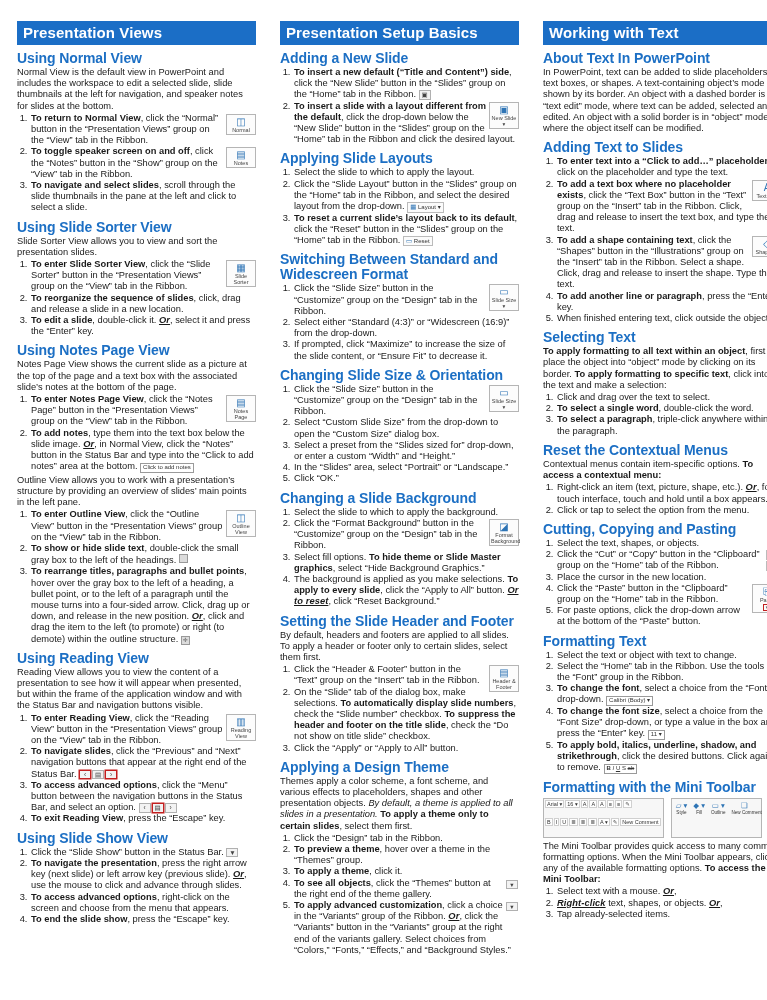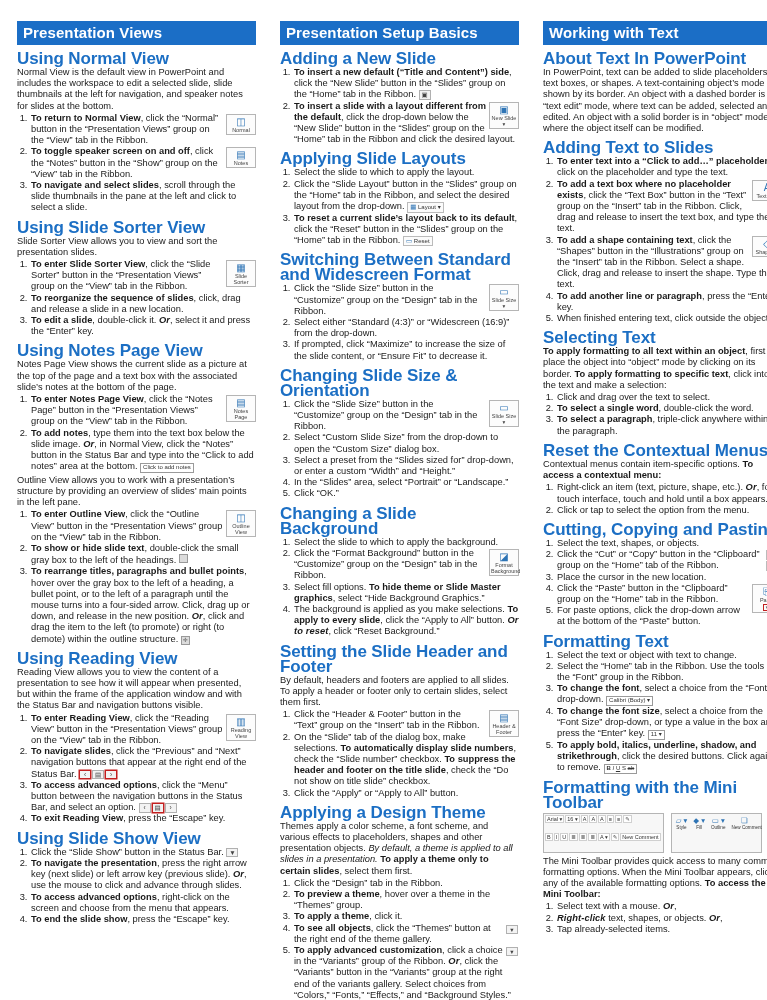--- a/index.html
+++ b/index.html
@@ -8,28 +8,28 @@
     font-family:"Liberation Sans",sans-serif;
     -webkit-font-smoothing:antialiased;
   }
   .board{display:flex;gap:24px;padding:21px 12px 0 17px;box-sizing:border-box;}
   .col{width:239px;flex:0 0 auto;}
   .colhdr{
     background:var(--hdr,#1b6ec6);color:#fff;font-weight:bold;font-size:15px;
     padding:3px 6px 4px 6px;letter-spacing:.1px;line-height:17px;
   }
   .sec-title{
-    color:var(--head,#1c6fc4);font-weight:bold;font-size:17px;line-height:15px;
+    color:var(--head,#1c6fc4);font-weight:bold;font-size:14px;line-height:15px;
     margin:6px 0 1px 0;letter-spacing:-.1px;
   }
   .p{margin:0 0 1px 0;}
   .p,ol{font-size:9.3px;line-height:11.2px;color:var(--txt,#1a1a1a);}
   ol{margin:0 0 2px 0;padding-left:13px;}
   li{padding-left:1px;}
-  b i, i b{letter-spacing:.1px;}
+  b i, i b{letter-spacing:.1px;text-decoration:underline;}
   
   .flt{float:right;margin:1px 0 1px 3px;}
   .ric{
     display:inline-block;width:28px;border:1px solid #b5b5b5;background:#fcfcfc;
     text-align:center;font-size:5.5px;line-height:6px;color:#444;padding:1px 0;
     vertical-align:middle;
   }
   .ric .g{display:block;font-size:10px;line-height:11px;color:#2e74b5;}
   .ric .lb{display:block;padding:0 1px;}
   .ric .ex{display:inline-block;border:1px solid #c21f1f;font-size:5px;line-height:5px;padding:0 2px;margin-top:1px;color:#555;}

